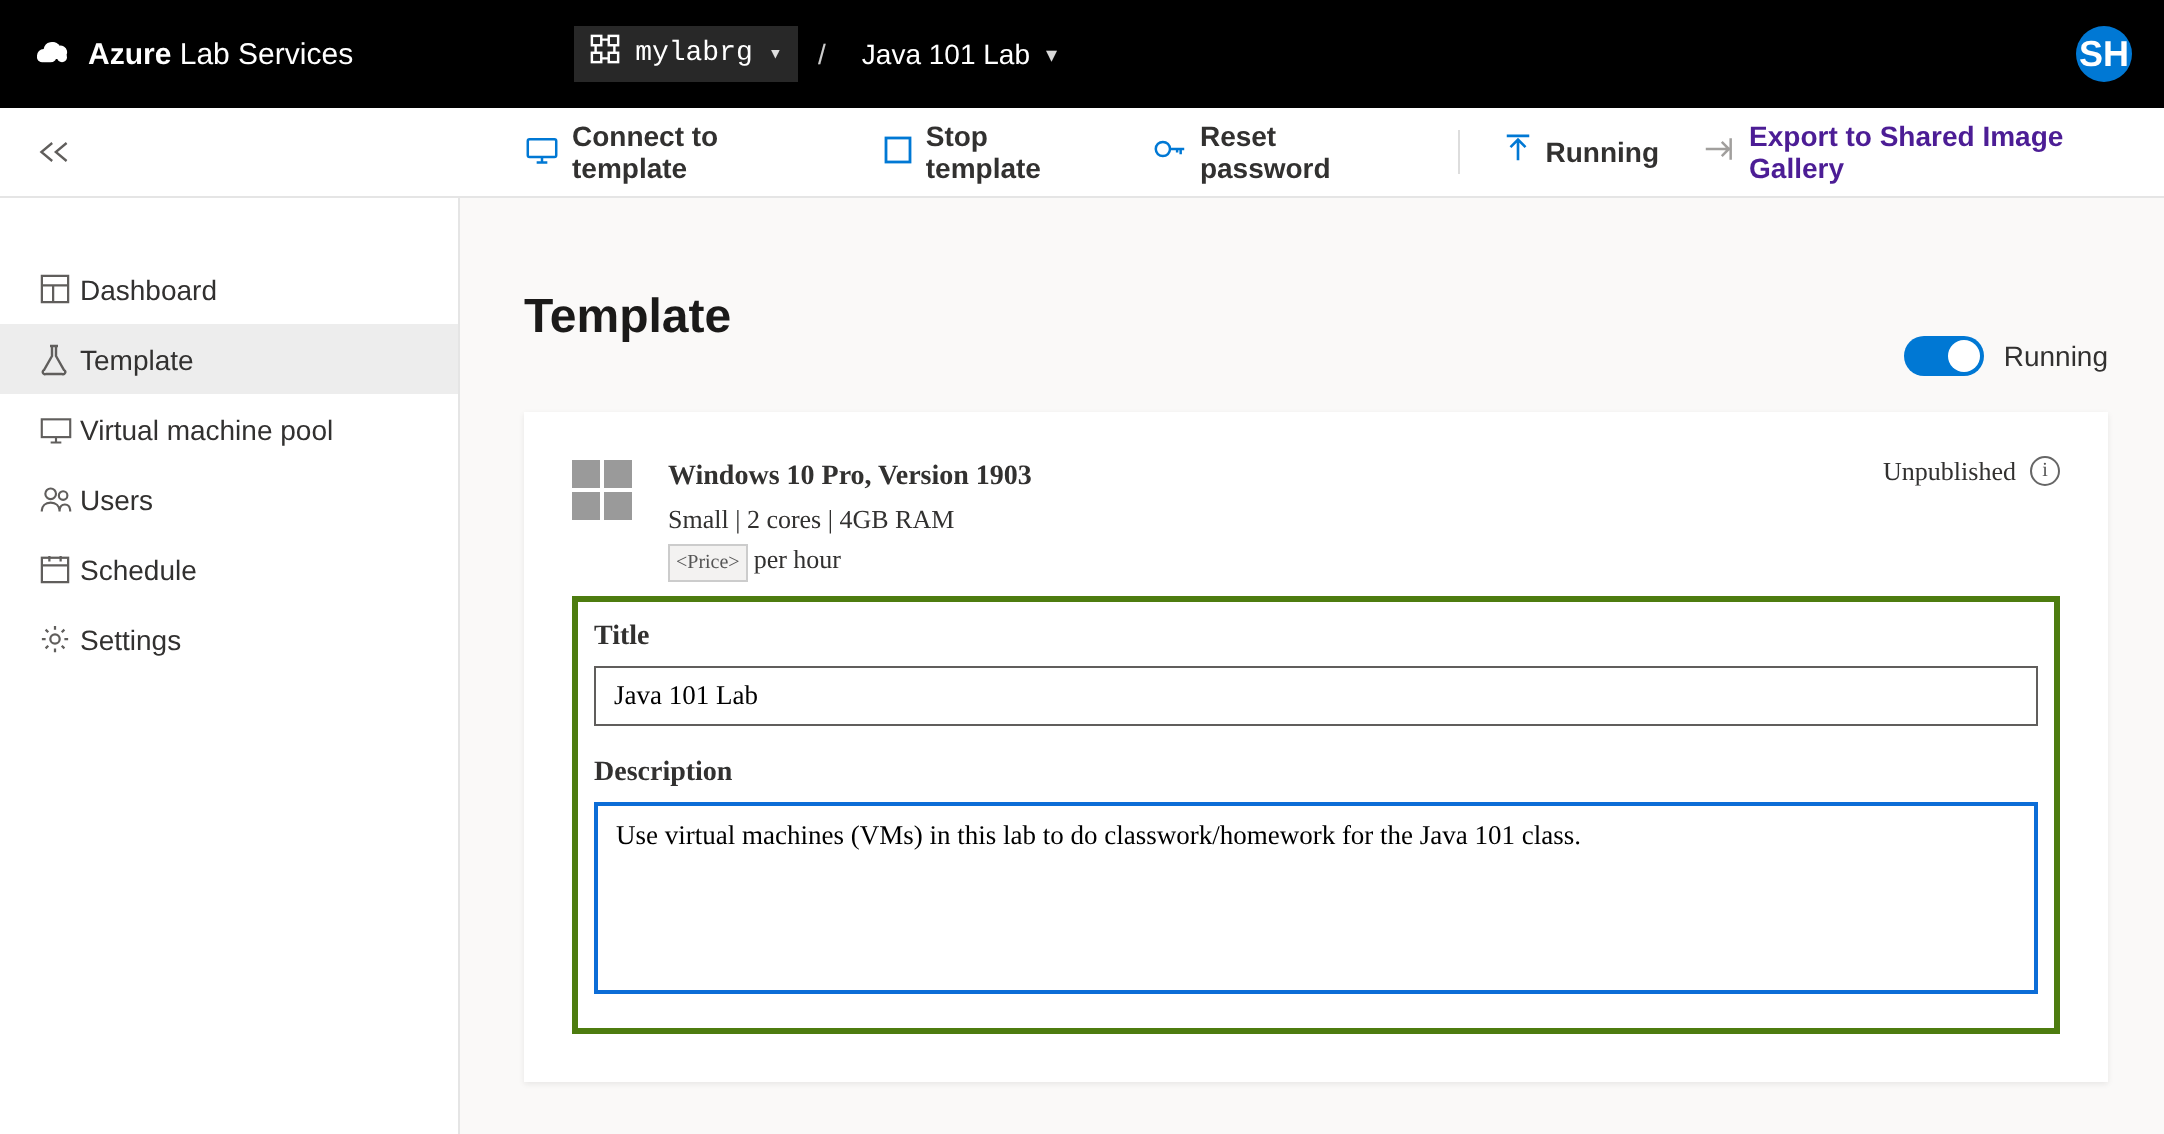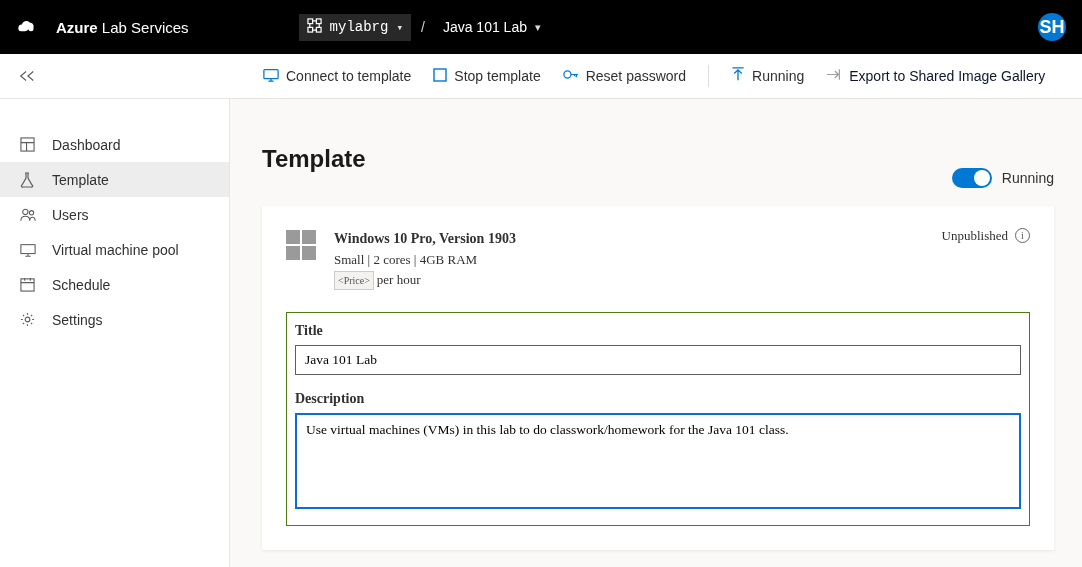--- a/index.html
+++ b/index.html
@@ -1,64 +1,64 @@
 <!DOCTYPE html>
 <html><head>
 <meta charset="utf-8">
 <style>
 * { margin: 0; padding: 0; box-sizing: border-box; }
 body { font-family: 'Segoe UI', Tahoma, sans-serif; width: 1082px; height: 567px; overflow: hidden; background: #fff; color: #323130; }
 
 
 .top-header { height: 54px; background: #000; display: flex; align-items: center; padding: 0 16px; color: #fff; }
-.brand { display: flex; align-items: center; gap: 20px; font-size: 15px; }
+.brand { display: flex; align-items: center; gap: 8px; font-size: 15px; }
 .brand-logo { width: 20px; height: 18px; display: inline-flex; align-items: center; }
 .brand b { font-weight: 600; }
 .breadcrumb-wrap { margin-left: 110px; display: flex; align-items: center; gap: 10px; font-size: 14px; }
 .crumb { display: flex; align-items: center; gap: 8px; padding: 4px 8px; cursor: pointer; }
 .crumb.active { background: #282828; font-family: Liberation Mono, monospace; }
 .crumb-sep { opacity: 0.8; }
 .chev { font-size: 11px; opacity: 0.85; }
 .avatar { margin-left: auto; width: 28px; height: 28px; border-radius: 50%; background: #0078d4; color: #fff; display: flex; align-items: center; justify-content: center; font-size: 18px; font-weight: 600; cursor: pointer; }
 
 
-.toolbar { height: 45px; border-bottom: 1px solid #e5e5e5; display: flex; align-items: flex-start; }
+.toolbar { height: 45px; border-bottom: 1px solid #e5e5e5; display: flex; align-items: flex-start; font-weight: bold; }
 .collapse-btn { width: 54px; height: 100%; display: flex; align-items: center; justify-content: center; cursor: pointer; color: #323130; font-size: 16px; }
 .toolbar-right { flex: 1; display: flex; align-items: center; padding-left: 209px; gap: 22px; height: 100%; }
 .toolbar-item { display: flex; align-items: center; gap: 7px; font-size: 14px; color: #323130; cursor: pointer; }
 .toolbar-item svg, .toolbar-item .ticon { color: #0078d4; }
 .toolbar-divider { width: 1px; height: 22px; background: #ddd; }
-.toolbar-item.disabled { color: #0f172a; cursor: default; }
+.toolbar-item.disabled { color: #4c1d95; cursor: default; }
 .toolbar-item.disabled .ticon, .toolbar-item.disabled svg { color: #a19f9d; }
 
 
 .main { display: flex; height: calc(567px - 54px - 45px); }
 .sidebar { width: 230px; border-right: 1px solid #e5e5e5; padding-top: 28px; }
-.side-item { display: flex; align-items: center; gap: 16px; height: 35px; padding: 0 20px; font-size: 14px; cursor: pointer; color: #323130; }
+.side-item { display: flex; align-items: center; gap: 4px; height: 35px; padding: 0 20px; font-size: 14px; cursor: pointer; color: #323130; }
 .side-item.selected { background: #ededed; }
 .side-item .sicon { width: 16px; display: inline-flex; color: #605e5c; }
 .content { flex: 1; background: #faf9f8; padding: 30px 28px 24px 32px; overflow: auto; }
 
 .page-title { font-size: 24px; font-weight: 600; color: #1b1a19; }
 .running-row { display: flex; align-items: center; justify-content: space-between; }
 .running-ctrl { display: flex; align-items: center; gap: 10px; font-size: 14px; margin-top: 39px; }
 .toggle { width: 40px; height: 20px; border-radius: 10px; background: #0078d4; position: relative; cursor: pointer; }
 .toggle::after { content: ''; position: absolute; right: 2px; top: 2px; width: 16px; height: 16px; border-radius: 50%; background: #fff; }
 
 .card { background: #fff; margin-top: 18px; padding: 22px 24px 24px; box-shadow: 0 1px 3px rgba(0,0,0,0.08); font-family: Liberation Serif, serif; }
 .card-top { display: flex; align-items: flex-start; gap: 18px; }
 .win-logo { width: 30px; height: 30px; display: grid; grid-template-columns: 1fr 1fr; grid-template-rows: 1fr 1fr; gap: 2px; margin-top: 2px; }
 .win-logo span { background: #9a9a9a; }
 .os-info { font-size: 13px; color: #323130; line-height: 1.55; }
 .os-title { font-weight: 600; font-size: 14px; }
 .price-box { display: inline-block; border: 1px solid #ccc; background: #f3f2f1; font-size: 10px; padding: 1px 3px; margin-right: 3px; color: #555; }
 .unpub { margin-left: auto; display: flex; gap: 7px; font-size: 13px; color: #323130; }
 .info-circle { width: 15px; height: 15px; border: 1px solid #666; border-radius: 50%; display: inline-flex; align-items: center; justify-content: center; font-size: 10px; color: #555; cursor: pointer; }
 
-.form-sec { border: 1px solid #4d7c0f; margin-top: 22px; padding: 10px 8px 12px; }
+.form-sec { border: 3px solid #4d7c0f; margin-top: 7px; padding: 10px 8px 12px; }
 .fld-label { font-size: 14px; font-weight: 600; margin-bottom: 6px; display: block; }
 .fld-input { width: 100%; height: 30px; border: 1px solid #605e5c; padding: 0 9px; font-size: 13.5px; font-family: inherit; }
 .fld-text { width: 100%; height: 96px; border: 2px solid #0c6dd7; padding: 7px 9px; font-size: 13.5px; font-family: inherit; resize: none; outline: none; }
 .gap { height: 16px; }
 </style>
 </head>
 <body>
 
 <div class="top-header">
   <div class="brand">
@@ -153,36 +153,36 @@
     <div class="side-item selected">
       <span class="sicon">
           <svg width="14" height="16" viewBox="0 0 14 16" fill="none" stroke="#605e5c" stroke-width="1.2">
             <path d="M5 1h4M6 1v5l-4 7a1 1 0 0 0 1 2h8a1 1 0 0 0 1-2l-4-7V1"></path>
           </svg>
         </span>
       <span>Template</span>
     </div>
     <div class="side-item">
       <span class="sicon">
+          <svg width="16" height="14" viewBox="0 0 18 14" fill="none" stroke="#605e5c" stroke-width="1.2">
+            <rect x="1" y="1" width="16" height="10"></rect>
+            <path d="M6 14h6M9 11v3"></path>
+          </svg>
+        </span>
+      <span>Virtual machine pool</span>
+    </div>
+    <div class="side-item">
+      <span class="sicon">
           <svg width="16" height="14" viewBox="0 0 18 15" fill="none" stroke="#605e5c" stroke-width="1.2">
             <circle cx="6" cy="4" r="3"></circle>
             <circle cx="13" cy="5" r="2.4"></circle>
             <path d="M1 14c0-3 2-5 5-5s5 2 5 5M11 14c0-2.4 1-4 3-4s3 1.6 3 4"></path>
           </svg>
         </span>
       <span>Users</span>
-    </div>
-    <div class="side-item">
-      <span class="sicon">
-          <svg width="16" height="14" viewBox="0 0 18 14" fill="none" stroke="#605e5c" stroke-width="1.2">
-            <rect x="1" y="1" width="16" height="10"></rect>
-            <path d="M6 14h6M9 11v3"></path>
-          </svg>
-        </span>
-      <span>Virtual machine pool</span>
     </div>
     <div class="side-item">
       <span class="sicon">
           <svg width="15" height="15" viewBox="0 0 16 16" fill="none" stroke="#605e5c" stroke-width="1.2">
             <rect x="1" y="2" width="14" height="13"></rect>
             <path d="M1 6h14M5 1v3M11 1v3"></path>
           </svg>
         </span>
       <span>Schedule</span>
     </div>

